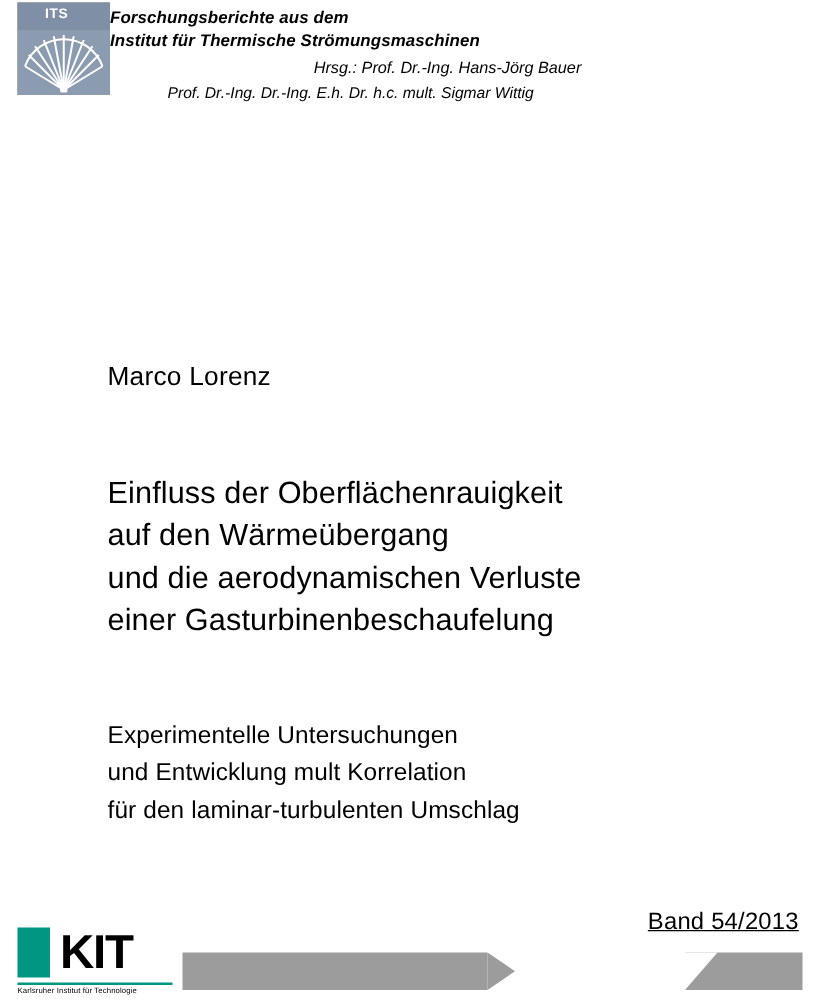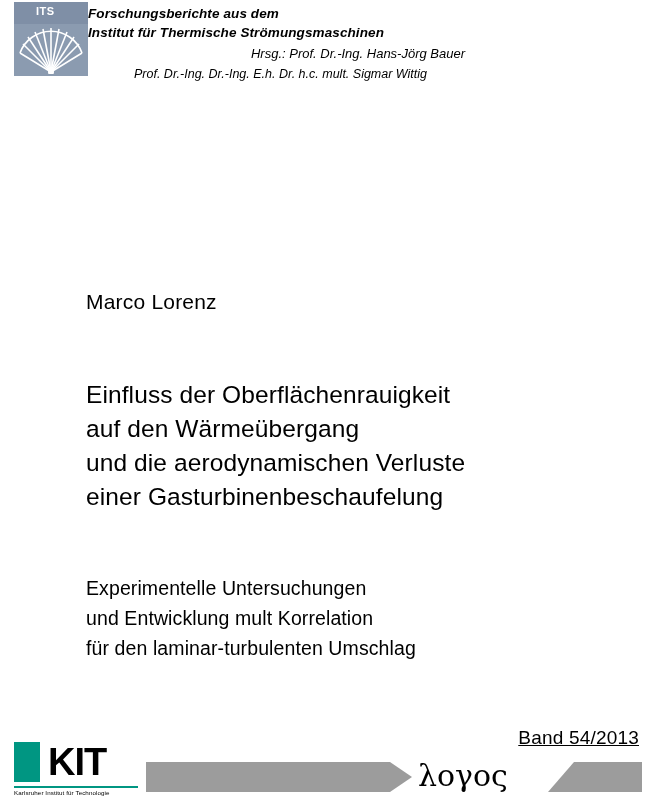--- a/index.html
+++ b/index.html
@@ -310,15 +310,14 @@
     <div class="kit-text">KIT</div>
     <div class="kit-underline"></div>
     <div class="kit-sub">Karlsruher Institut für Technologie</div>
   </div>
 
   <div class="logos-bar">
     <div class="bar-left"></div>
     <div class="bar-arrow"></div>
     <div class="bar-right"></div>
     <div class="bar-right-tri"></div>
-    <div class="logos-word">λογος</div>
   </div>
 </div>
 
 </body></html>

